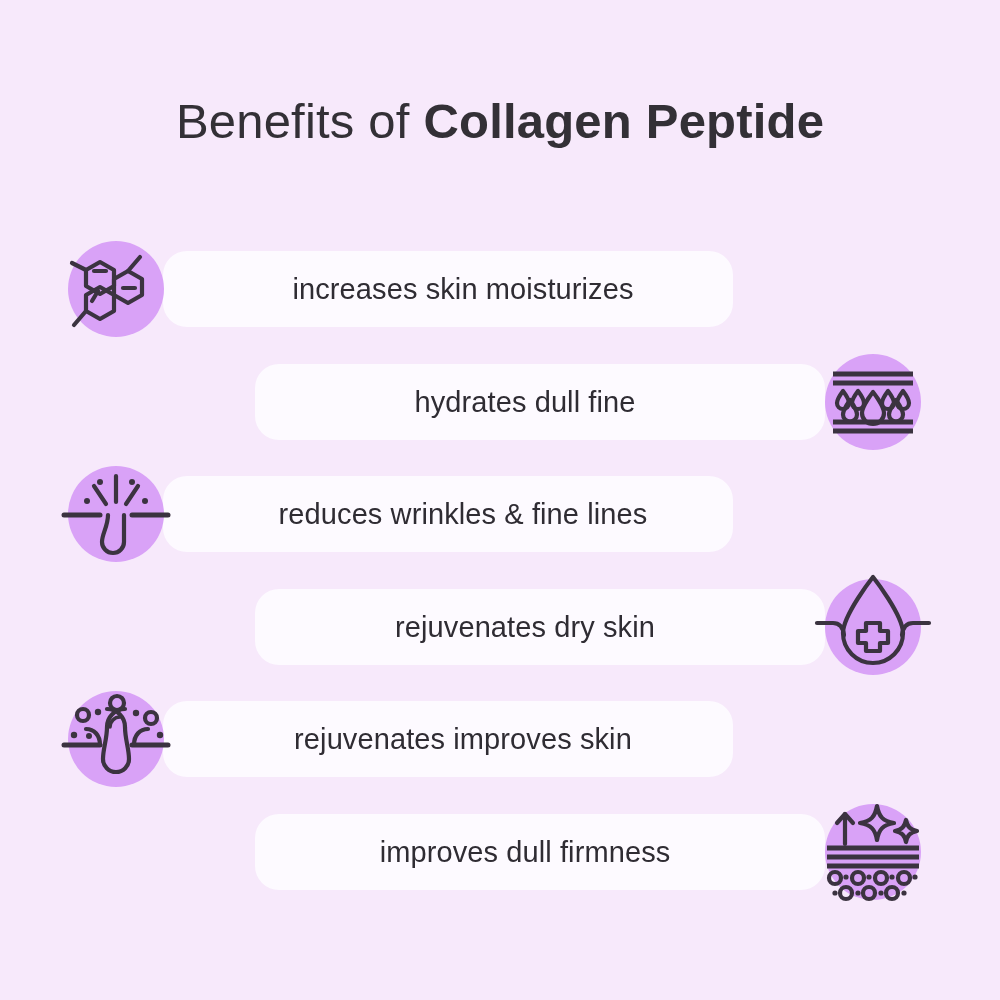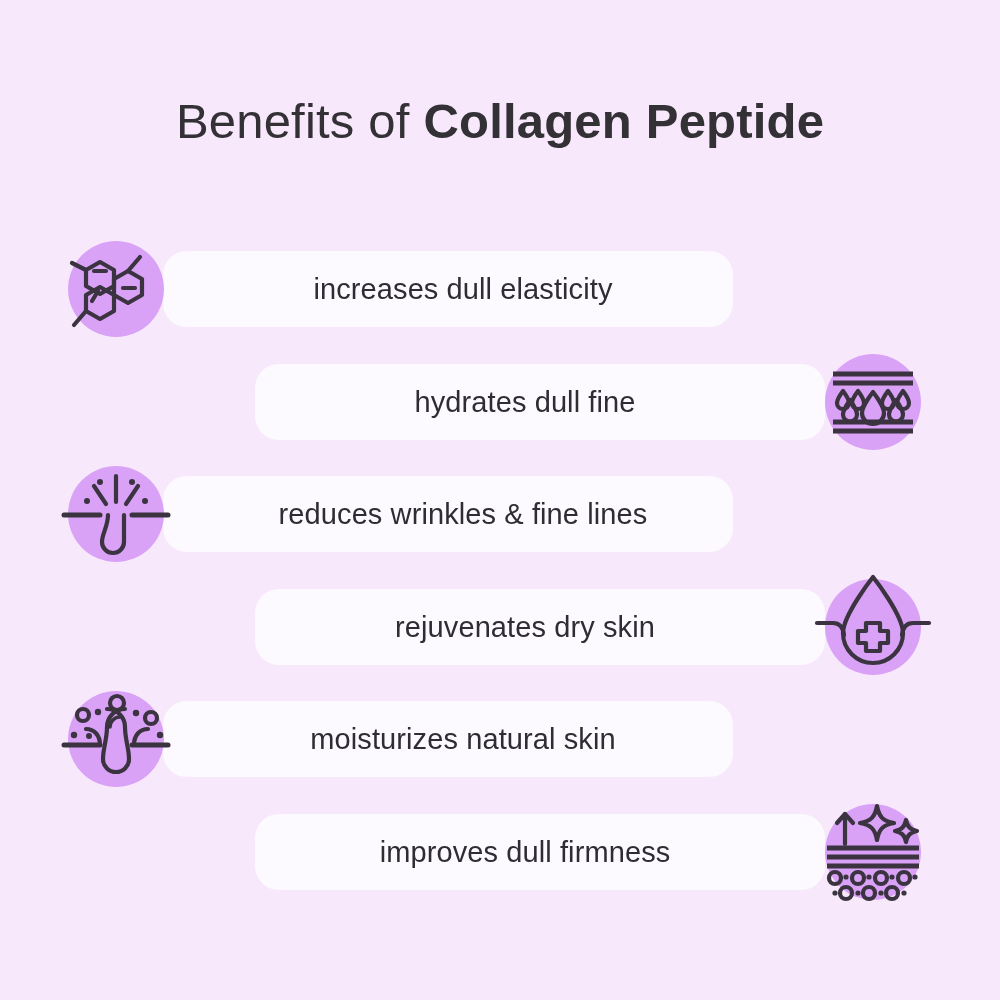--- a/index.html
+++ b/index.html
@@ -137,21 +137,21 @@
 <div class="page">
 
   <div class="title">
     <span class="t-light">Benefits of </span><span class="t-bold">Collagen Peptide</span>
   </div>
 
   <div class="rows">
 
     <div class="row left" style="top:241px;">
       <div class="pill">
-        <span class="pill-text">increases dull elasticity</span>
+        <span class="pill-text">increases skin moisturizes</span>
       </div>
       <div class="icon-badge">
         <svg viewBox="0 0 120 120" aria-hidden="true">
           <g class="ico">
 
             <path d="M44 33 L58 41 L58 57 L44 65 L30 57 L30 41 Z"></path>
 
             <path d="M72 42 L86 50 L86 66 L72 74 L58 66 L58 50 Z"></path>
 
             <path d="M58 66 L58 82 L44 90 L30 82 L30 66 L44 58 Z"></path>
@@ -237,21 +237,21 @@
             <path d="M116 56 L100 56 C94 56 90 60 89 68"></path>
 
             <path d="M53 56 L53 64 L45 64 L45 76 L53 76 L53 84 L67 84 L67 76 L75 76 L75 64 L67 64 L67 56 Z"></path>
           </g>
         </svg>
       </div>
     </div>
 
     <div class="row left" style="top:691px;">
       <div class="pill">
-        <span class="pill-text">moisturizes natural skin</span>
+        <span class="pill-text">rejuvenates improves skin</span>
       </div>
       <div class="icon-badge">
         <svg viewBox="0 0 120 120" aria-hidden="true">
           <g class="ico">
 
             <path d="M8 66 L44 66" stroke-width="5"></path>
             <path d="M76 66 L112 66" stroke-width="5"></path>
 
             <path d="M60 30 a18 18 0 0 0 -18 18 C42 60 38 70 38 80 a13 13 0 0 0 26 0 C64 70 60 60 60 48" transform="translate(9,0)"></path>
             <path d="M60 30 a18 18 0 0 1 18 18" transform="translate(-9,0)"></path>

